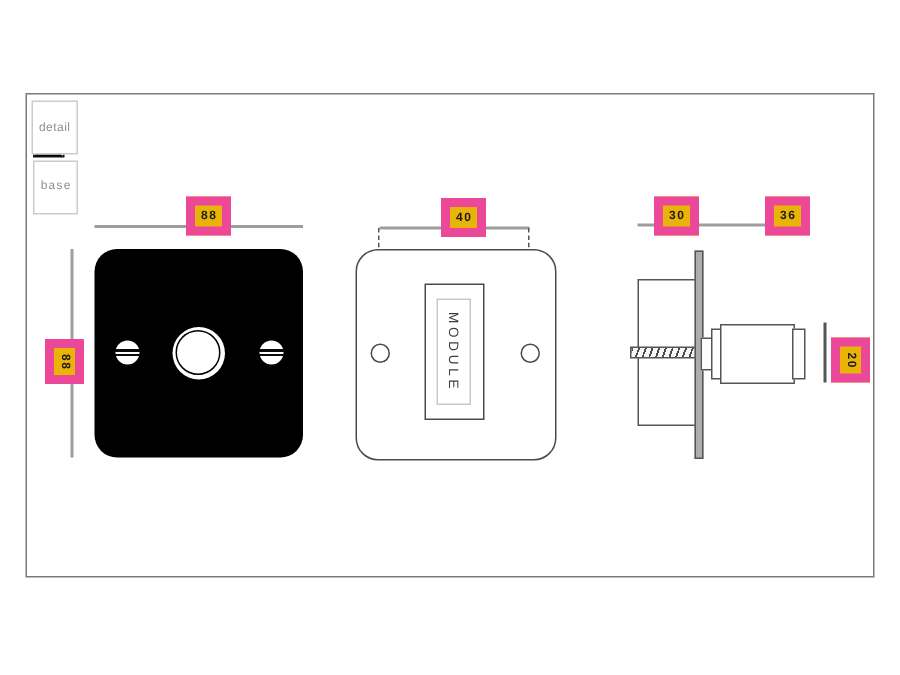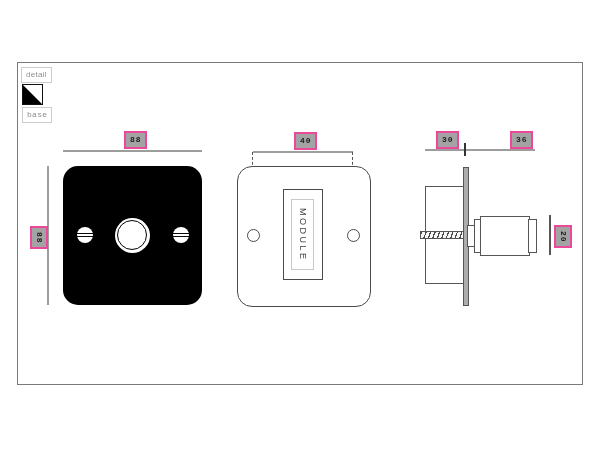--- a/index.html
+++ b/index.html
@@ -8,31 +8,31 @@
     font-family:"Liberation Sans",sans-serif;
   }
   .abs{position:absolute;}
 
   
   #frame{left:17px;top:62px;width:564px;height:321px;border:1px solid #7a7a7a;background:#fff;}
 
   
   .legend-label{
     background:#fff;border:1px solid #ccc;color:#8e8e8e;
-    font:8px/1 "Liberation Sans",sans-serif;padding:3px 4px;letter-spacing:.3px;z-index:6;
+    font:8px/1 "Liberation Sans",sans-serif;padding:13px 4px;letter-spacing:.3px;z-index:6;
   }
   #legend-detail{left:21px;top:67px;}
   #legend-base{left:22px;top:107px;font-family:Liberation Mono, monospace;}
   #swatch{left:22px;top:84px;width:19px;height:19px;border:1px solid #111;
     background:linear-gradient(to bottom left,#fff 48%,#000 52%);}
 
   
   .dim-label{
-    background:#a3a3a3;border:2px solid #ec4899;color:#1b1b1b;
-    font-family:Liberation Mono, monospace;font-size:8px;font-weight:bold;line-height:1;
+    background:#eab308;border:6px solid #ec4899;color:#1b1b1b;
+    font-family:Liberation Sans, sans-serif;font-size:8px;font-weight:bold;line-height:1;
     letter-spacing:1px;padding:3px 3px 3px 4px;z-index:6;
   }
   .dim-label.vertical{writing-mode:vertical-rl;padding:4px 3px 3px 3px;}
 
   .dim-line-h{height:2px;background:#9d9d9d;z-index:1;}
   .dim-line-v{width:2px;background:#9d9d9d;z-index:1;}
   .dash-v{width:0;border-left:1px dashed #555;z-index:1;}
 
   
   #b-top-label{left:124px;top:131px;}

